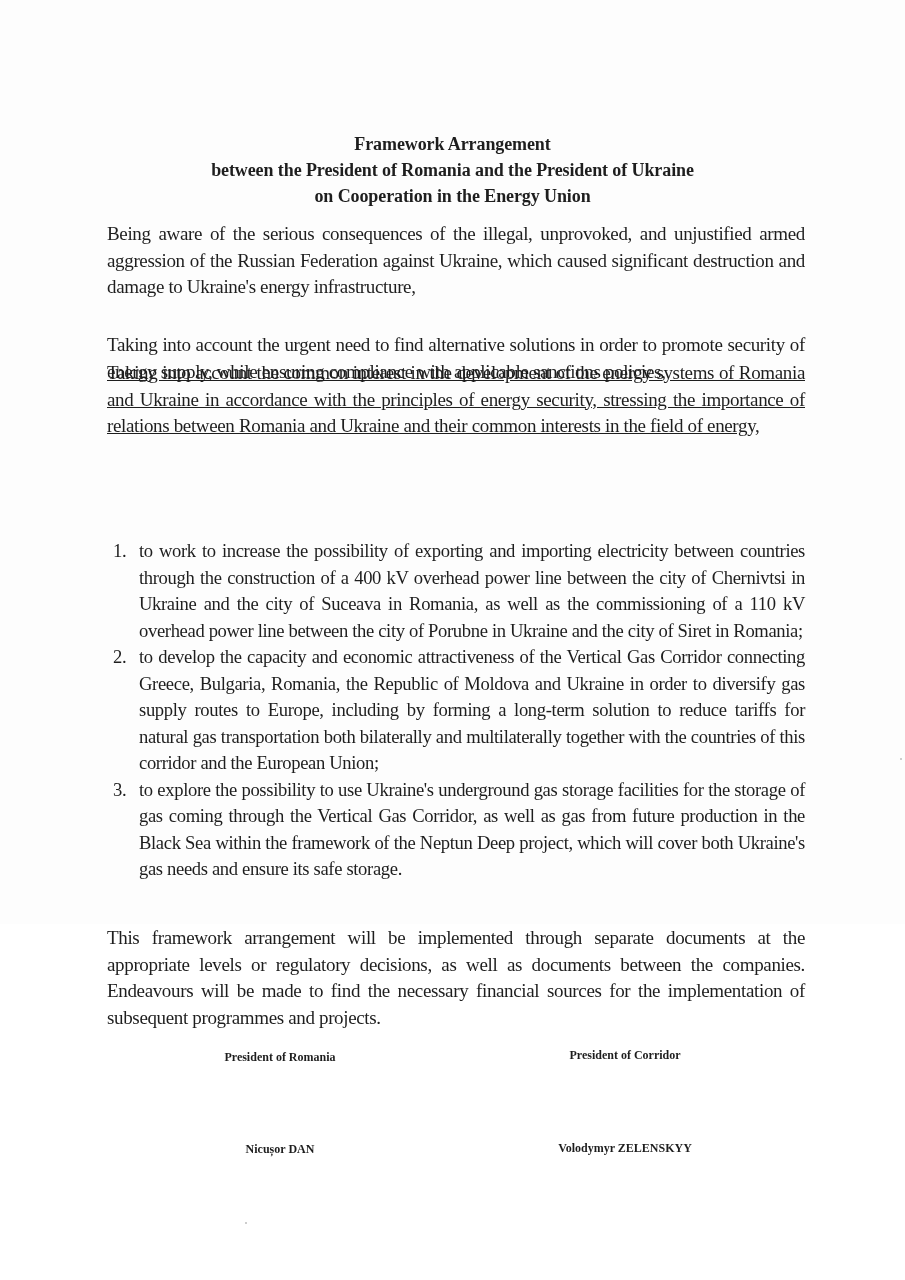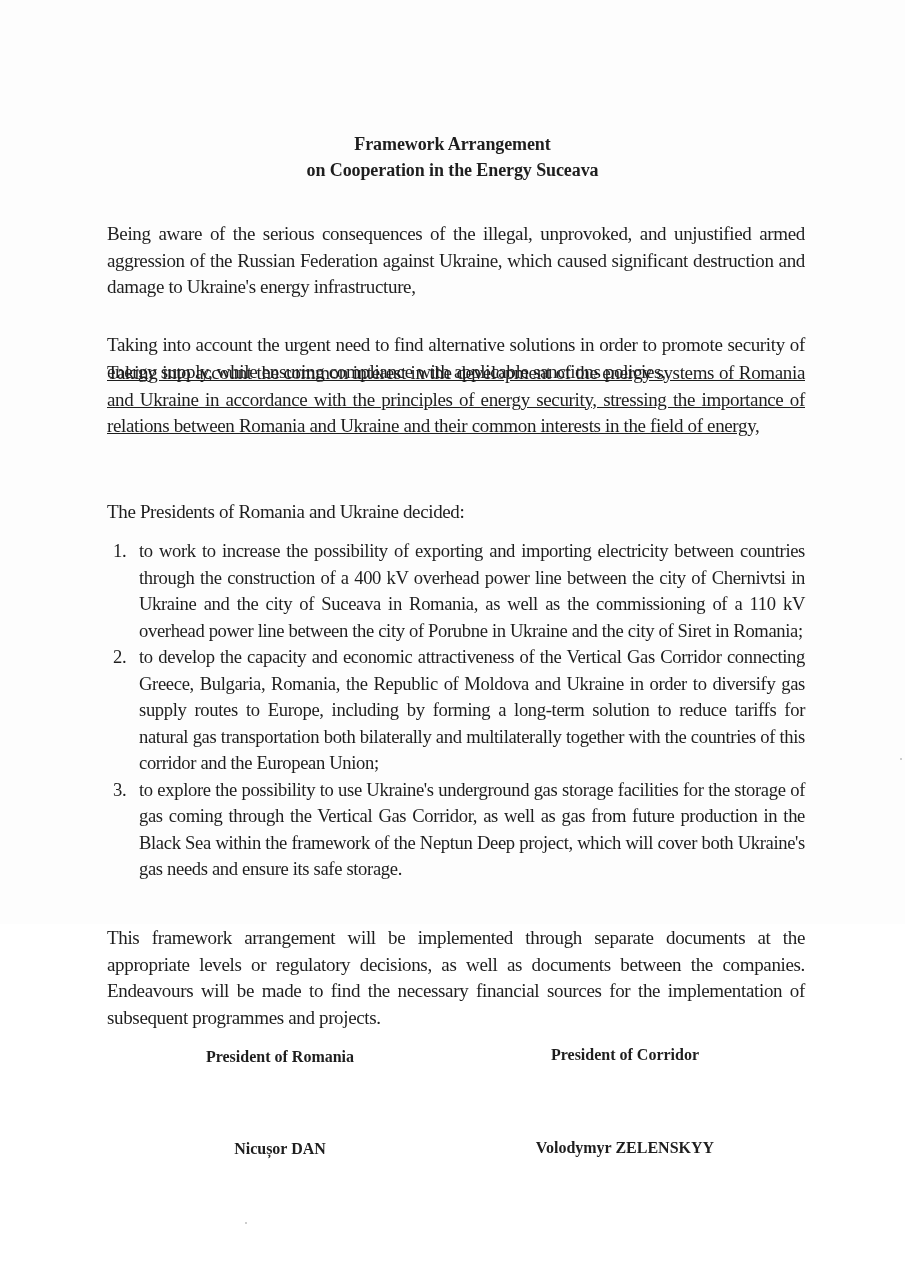--- a/index.html
+++ b/index.html
@@ -12,41 +12,41 @@
     text-align: justify; letter-spacing: -0.35px; }
   .p1 { top: 221px; }
   .p2 { top: 332px; }
   .p3 { top: 360px; text-decoration: underline; }
   .p4 { top: 499px; }
   .list { position: absolute; left: 107px; top: 538px; width: 698px; margin: 0; padding: 0; list-style: none;
     font-size: 18.6px; line-height: 26.5px; letter-spacing: -0.35px; }
   .list li { position: relative; padding-left: 32px; text-align: justify; }
   .list .num { position: absolute; left: 6px; top: 0; }
   .p5 { top: 925px; }
-  .sig { position: absolute; font-weight: bold; font-size: 16px; line-height: 24px; text-align: center; }
+  .sig { position: absolute; font-weight: bold; font-size: 12px; line-height: 24px; text-align: center; }
   .sig-role-ro { left: 160px; top: 1045px; width: 240px; }
   .sig-role-ua { left: 505px; top: 1043px; width: 240px; }
   .sig-name-ro { left: 160px; top: 1137px; width: 240px; }
   .sig-name-ua { left: 485px; top: 1136px; width: 280px; }
   .speck { position: absolute; width: 2px; height: 2px; background: #bdbdbd; border-radius: 1px; }
 </style>
 </head>
 <body>
 
 <div class="page">
 
   <div class="title">
     <div>Framework Arrangement</div>
-    <div>on Cooperation in the Energy Suceava</div>
+    <div>between the President of Romania and the President of Ukraine</div>
+    <div>on Cooperation in the Energy Union</div>
   </div>
 
   <div class="body-text p1">Being aware of the serious consequences of the illegal, unprovoked, and unjustified armed aggression of the Russian Federation against Ukraine, which caused significant destruction and damage to Ukraine's energy infrastructure,</div>
   <div class="body-text p2">Taking into account the urgent need to find alternative solutions in order to promote security of energy supply, while ensuring compliance with applicable sanctions policies,</div>
   <div class="body-text p3">Taking into account the common interest in the development of the energy systems of Romania and Ukraine in accordance with the principles of energy security, stressing the importance of relations between Romania and Ukraine and their common interests in the field of energy,</div>
-  <div class="body-text p4">The Presidents of Romania and Ukraine decided:</div>
 
   <ol class="list">
     <li>
       <span class="num">1.</span>
       <span>to work to increase the possibility of exporting and importing electricity between countries through the construction of a 400 kV overhead power line between the city of Chernivtsi in Ukraine and the city of Suceava in Romania, as well as the commissioning of a 110 kV overhead power line between the city of Porubne in Ukraine and the city of Siret in Romania;</span>
     </li>
     <li>
       <span class="num">2.</span>
       <span>to develop the capacity and economic attractiveness of the Vertical Gas Corridor connecting Greece, Bulgaria, Romania, the Republic of Moldova and Ukraine in order to diversify gas supply routes to Europe, including by forming a long-term solution to reduce tariffs for natural gas transportation both bilaterally and multilaterally together with the countries of this corridor and the European Union;</span>
     </li>

